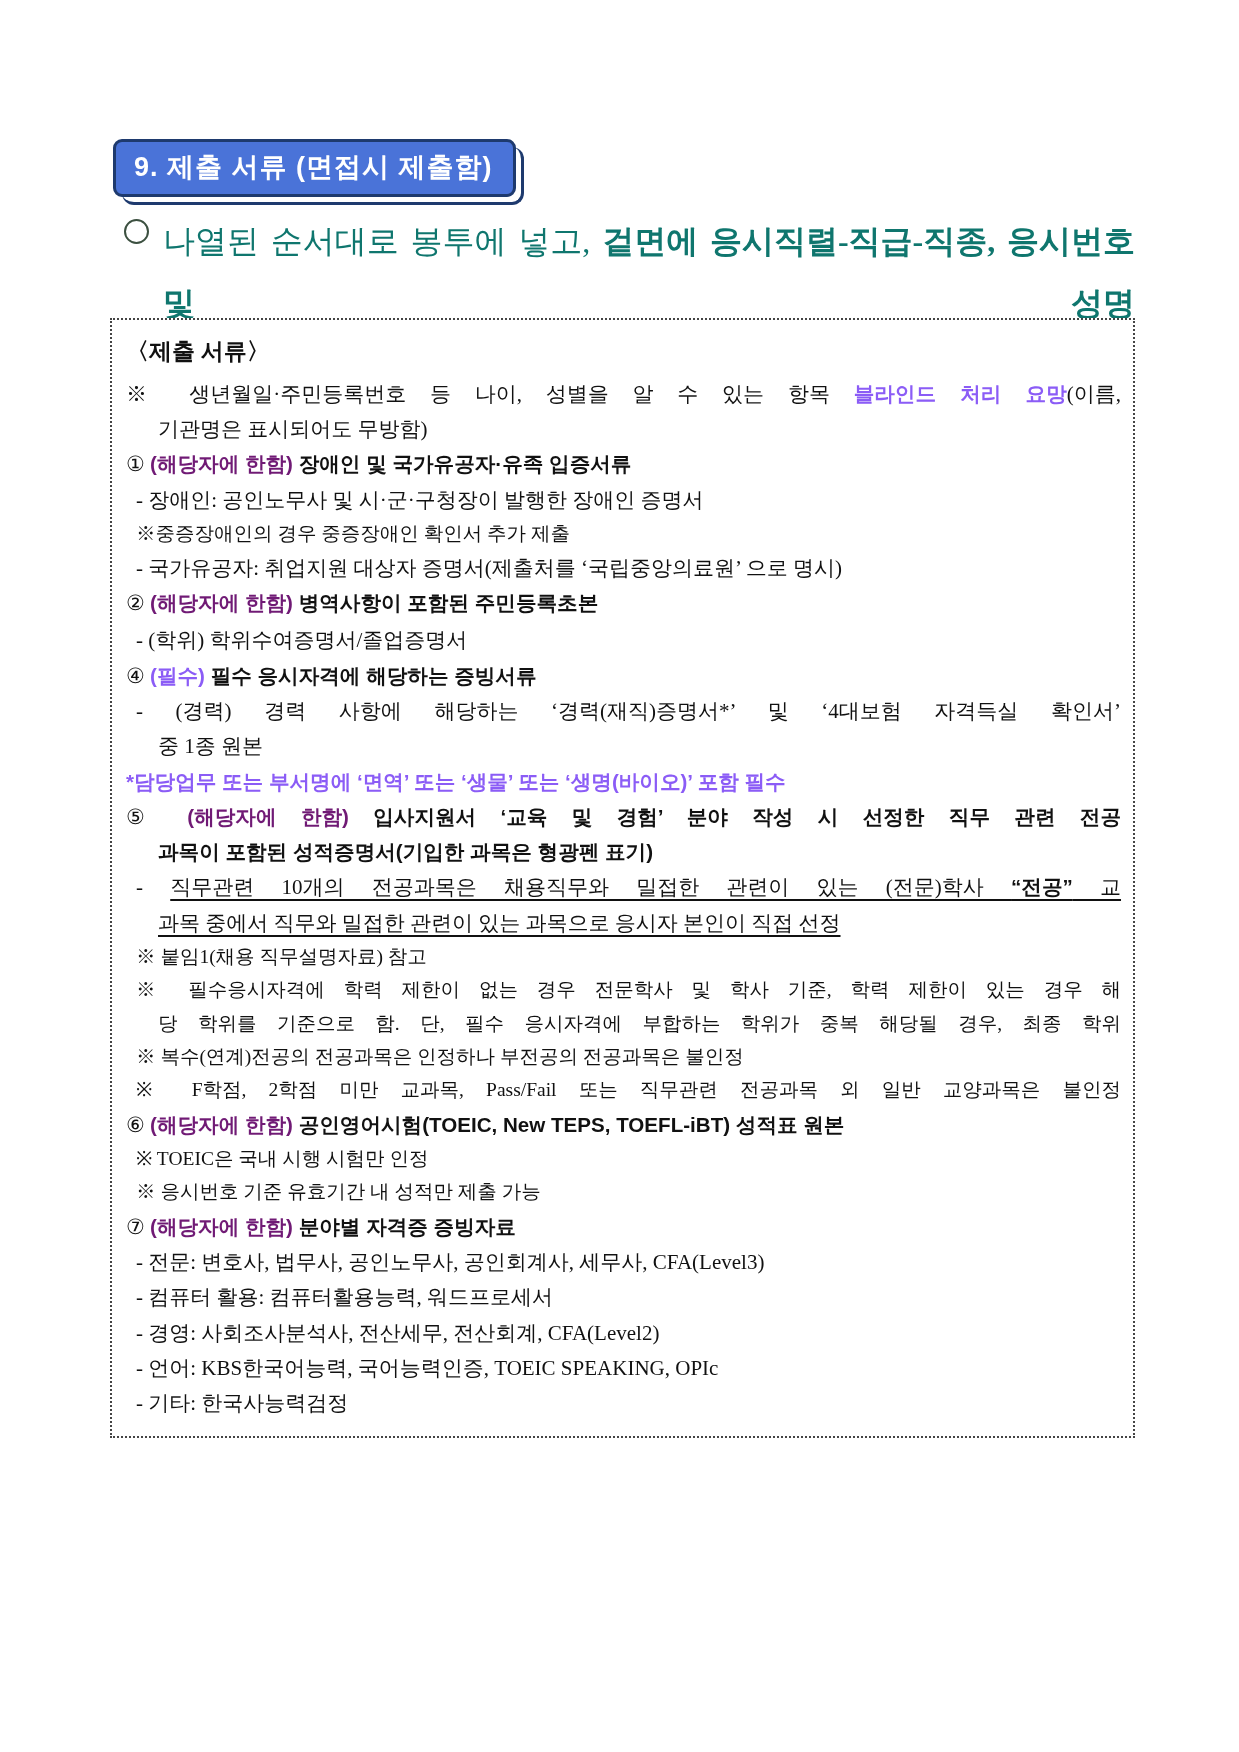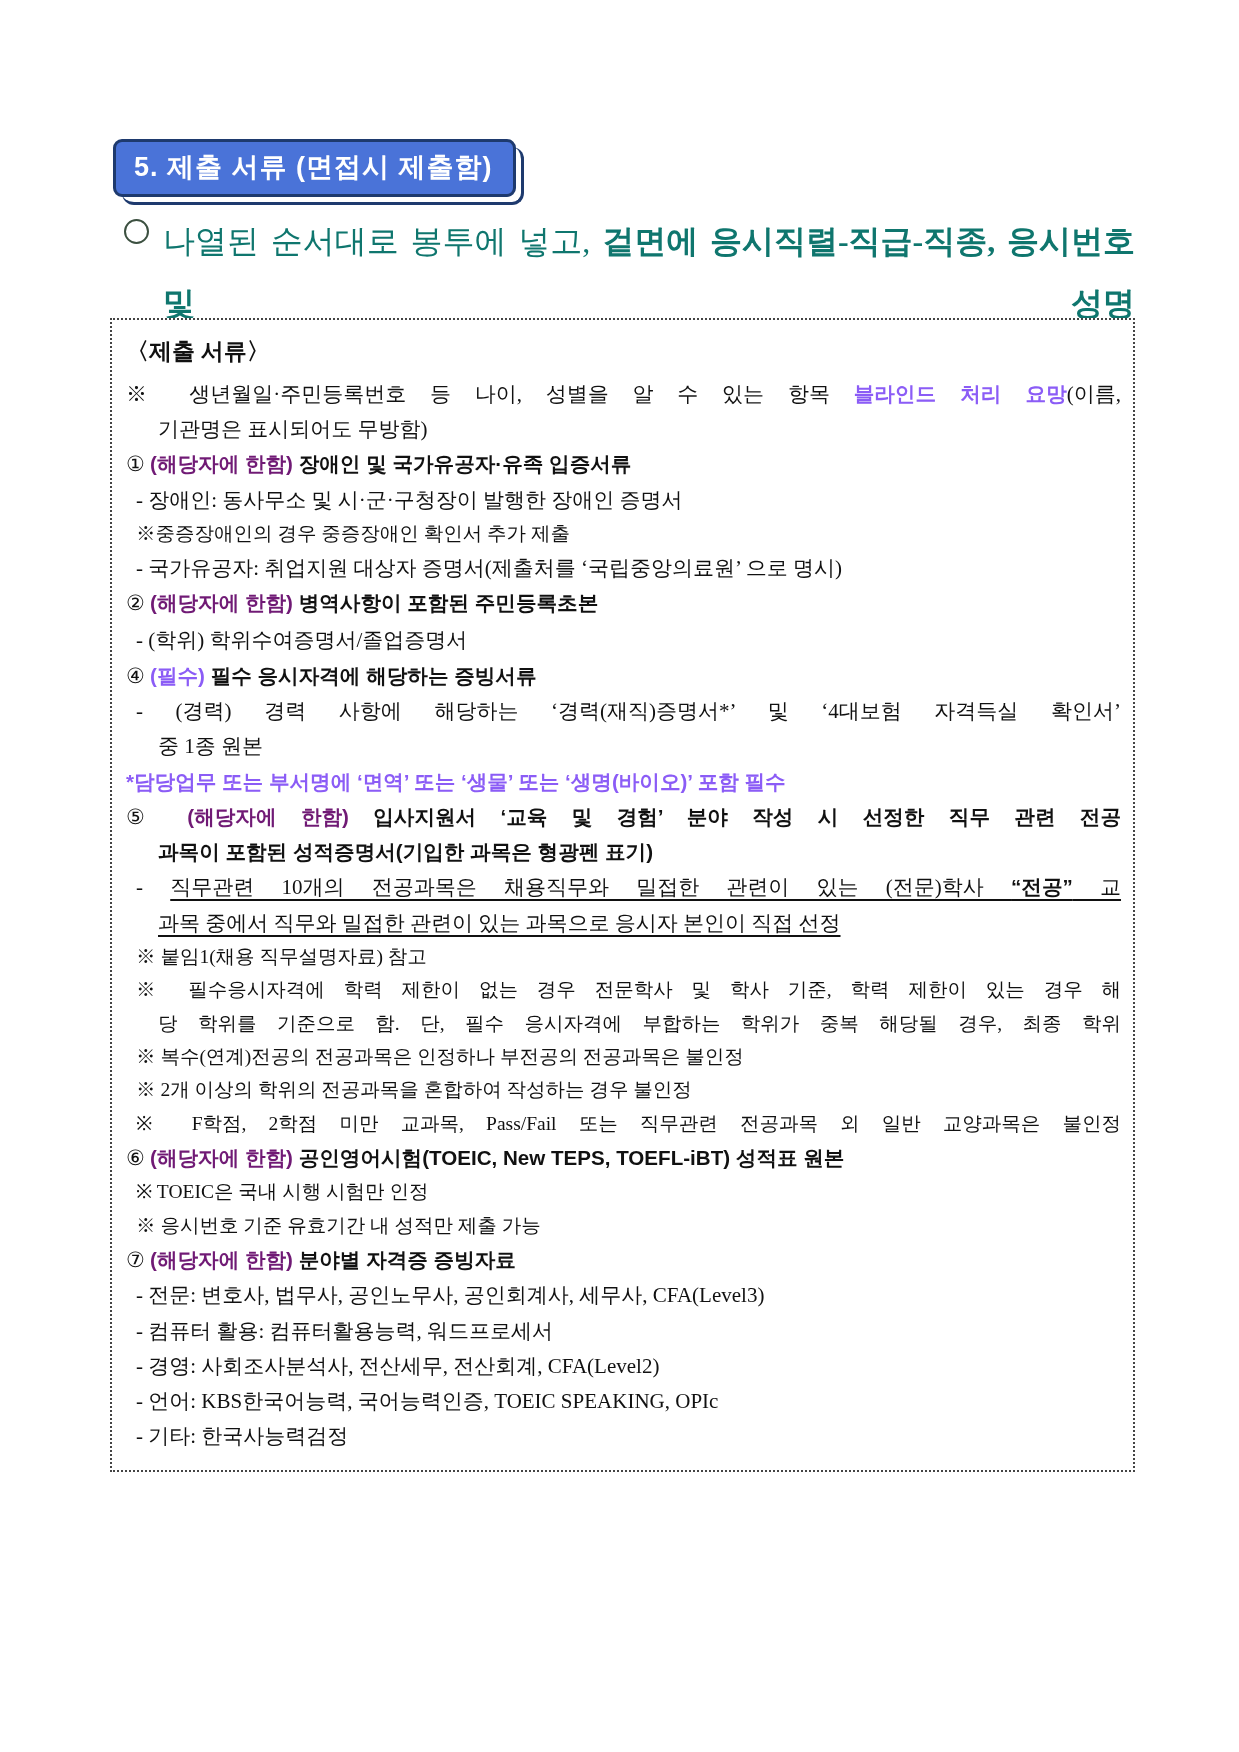--- a/index.html
+++ b/index.html
@@ -60,55 +60,54 @@
   .seg-blue{font-weight:bold;color:#701a75;font-family:"Liberation Sans","DejaVu Sans",sans-serif;font-size:0.98em;}
   .seg-red{font-weight:bold;color:#8b5cf6;font-family:"Liberation Sans","DejaVu Sans",sans-serif;font-size:0.98em;}
   .seg-u{text-decoration:underline;text-underline-offset:5px;}
   .seg-ub{text-decoration:underline;text-underline-offset:5px;font-weight:bold;font-family:"Liberation Sans","DejaVu Sans",sans-serif;font-size:0.98em;}
 </style>
 </head>
 <body>
 
 <div class="hdr-wrap">
   <div class="hdr-shadow"></div>
-  <div class="hdr-box">5. 제출 서류 (면접시 제출함)</div>
+  <div class="hdr-box">9. 제출 서류 (면접시 제출함)</div>
 </div>
 
 <div class="intro">
   <div class="row1">
     <span class="circle-bullet"></span>
     <span class="t1"><span>나열된 순서대로 봉투에 넣고, </span><b>겉면에 응시직렬-직급-직종, 응시번호 및 성명</b></span>
   </div>
   <div class="row2"><b>기재</b><span>하여 면접 시 직접 제출</span></div>
 </div>
 
 <div class="doc-box">
   <div class="line title ind0">〈제출 서류〉</div>
   <div id="doc-lines">
       <div class="line ind0 just"><span class="seg-n">※ 생년월일·주민등록번호 등 나이, 성별을 알 수 있는 항목 </span><span class="seg-red">블라인드 처리 요망</span><span class="seg-n">(이름,</span></div>
       <div class="line ind2"><span class="seg-n">기관명은 표시되어도 무방함)</span></div>
       <div class="line ind0" style="margin-top: 4px;"><span class="seg-n">① </span><span class="seg-blue">(해당자에 한함) </span><span class="seg-b">장애인 및 국가유공자·유족 입증서류</span></div>
-      <div class="line ind1" style="margin-top: 2px;"><span class="seg-n">- 장애인: 동사무소 및 시·군·구청장이 발행한 장애인 증명서</span></div>
+      <div class="line ind1" style="margin-top: 2px;"><span class="seg-n">- 장애인: 공인노무사 및 시·군·구청장이 발행한 장애인 증명서</span></div>
       <div class="line ind1 small"><span class="seg-n">※중증장애인의 경우 중증장애인 확인서 추가 제출</span></div>
       <div class="line ind1"><span class="seg-n">- 국가유공자: 취업지원 대상자 증명서(제출처를 ‘국립중앙의료원’ 으로 명시)</span></div>
       <div class="line ind0" style="margin-top: 6px;"><span class="seg-n">② </span><span class="seg-blue">(해당자에 한함) </span><span class="seg-b">병역사항이 포함된 주민등록초본</span></div>
       <div class="line ind1" style="margin-top: 10px;"><span class="seg-n">- (학위) 학위수여증명서/졸업증명서</span></div>
       <div class="line ind0" style="margin-top: 10px;"><span class="seg-n">④ </span><span class="seg-red">(필수) </span><span class="seg-b">필수 응시자격에 해당하는 증빙서류</span></div>
       <div class="line ind1 just" style="margin-top: 2px;"><span class="seg-n">- (경력) 경력 사항에 해당하는 ‘경력(재직)증명서*’  및  ‘4대보험 자격득실 확인서’</span></div>
       <div class="line ind2"><span class="seg-n">중 1종 원본</span></div>
       <div class="line ind0" style="margin-top: 4px;"><span class="seg-red">*담당업무 또는 부서명에 ‘면역’ 또는 ‘생물’ 또는 ‘생명(바이오)’ 포함 필수</span></div>
       <div class="line ind0 just" style="margin-top: 6px;"><span class="seg-n">⑤ </span><span class="seg-blue">(해당자에 한함) </span><span class="seg-b">입사지원서 ‘교육 및 경험’ 분야 작성 시 선정한 직무 관련 전공</span></div>
       <div class="line ind2"><span class="seg-b">과목이 포함된 성적증명서(기입한 과목은 형광펜 표기)</span></div>
       <div class="line ind1 just" style="margin-top: 8px;"><span class="seg-n">- </span><span class="seg-u">직무관련 10개의 전공과목은 채용직무와 밀접한 관련이 있는 (전문)학사 </span><span class="seg-ub">“전공”</span><span class="seg-u"> 교</span></div>
       <div class="line ind2" style="margin-top: 4px;"><span class="seg-u">과목 중에서 직무와 밀접한 관련이 있는 과목으로 응시자 본인이 직접 선정</span></div>
       <div class="line ind1 small" style="margin-top: 8px;"><span class="seg-n">※ 붙임1(채용 직무설명자료) 참고</span></div>
       <div class="line ind1 small just"><span class="seg-n">※ 필수응시자격에 학력 제한이 없는 경우 전문학사 및 학사 기준, 학력 제한이 있는 경우 해</span></div>
       <div class="line ind2 small just"><span class="seg-n">당 학위를 기준으로 함. 단, 필수 응시자격에 부합하는 학위가 중복 해당될 경우, 최종 학위</span></div>
       <div class="line ind1 small" style="margin-top: 4px;"><span class="seg-n">※ 복수(연계)전공의 전공과목은 인정하나 부전공의 전공과목은 불인정</span></div>
-      <div class="line ind1 small" style="margin-top: 2px;"><span class="seg-n">※ 2개 이상의 학위의 전공과목을 혼합하여 작성하는 경우 불인정</span></div>
       <div class="line ind1 small just" style="margin-top: 8px;"><span class="seg-n">※ F학점, 2학점 미만 교과목, Pass/Fail 또는 직무관련 전공과목 외 일반 교양과목은 불인정</span></div>
       <div class="line ind0" style="margin-top: 6px;"><span class="seg-n">⑥ </span><span class="seg-blue">(해당자에 한함) </span><span class="seg-b">공인영어시험(TOEIC, New TEPS, TOEFL-iBT) 성적표 원본</span></div>
       <div class="line ind1 small" style="margin-top: 2px;"><span class="seg-n">※ TOEIC은 국내 시행 시험만 인정</span></div>
       <div class="line ind1 small"><span class="seg-n">※ 응시번호 기준 유효기간 내 성적만 제출 가능</span></div>
       <div class="line ind0" style="margin-top: 4px;"><span class="seg-n">⑦ </span><span class="seg-blue">(해당자에 한함) </span><span class="seg-b">분야별 자격증 증빙자료</span></div>
       <div class="line ind1" style="margin-top: 2px;"><span class="seg-n">- 전문: 변호사, 법무사, 공인노무사, 공인회계사, 세무사, CFA(Level3)</span></div>
       <div class="line ind1"><span class="seg-n">- 컴퓨터 활용: 컴퓨터활용능력, 워드프로세서</span></div>
       <div class="line ind1" style="margin-top: 2px;"><span class="seg-n">- 경영: 사회조사분석사, 전산세무, 전산회계, CFA(Level2)</span></div>
       <div class="line ind1"><span class="seg-n">- 언어: KBS한국어능력, 국어능력인증, TOEIC SPEAKING, OPIc</span></div>
       <div class="line ind1"><span class="seg-n">- 기타: 한국사능력검정</span></div>

